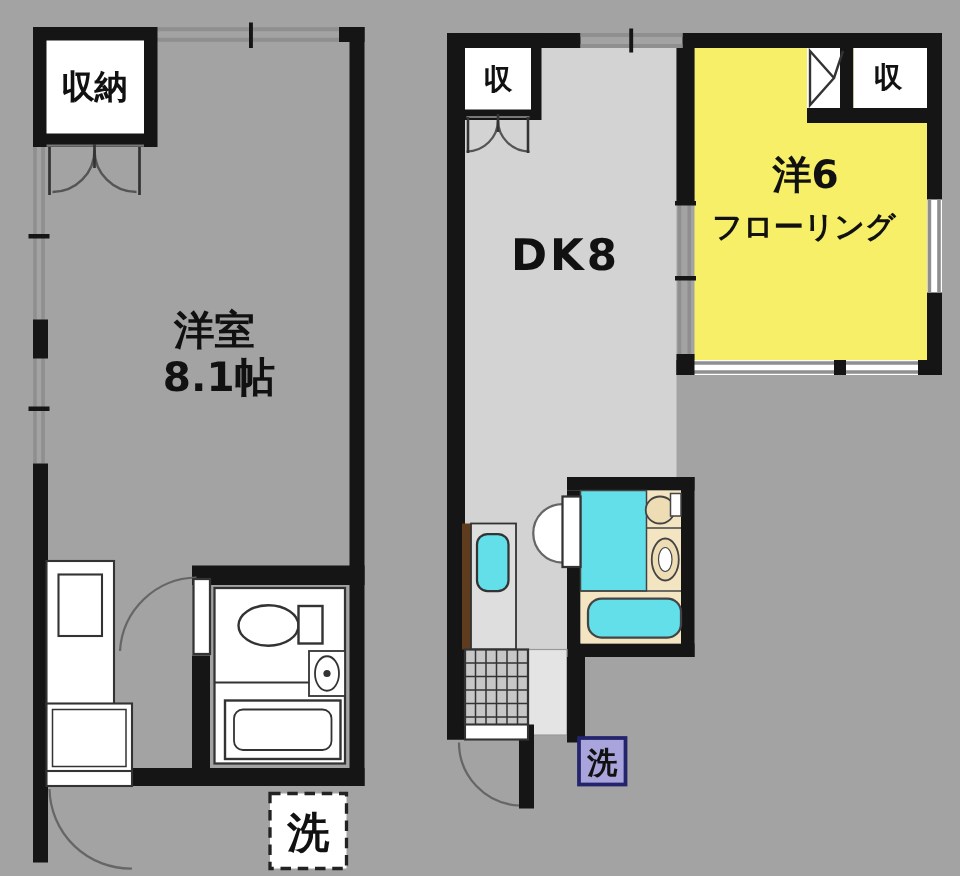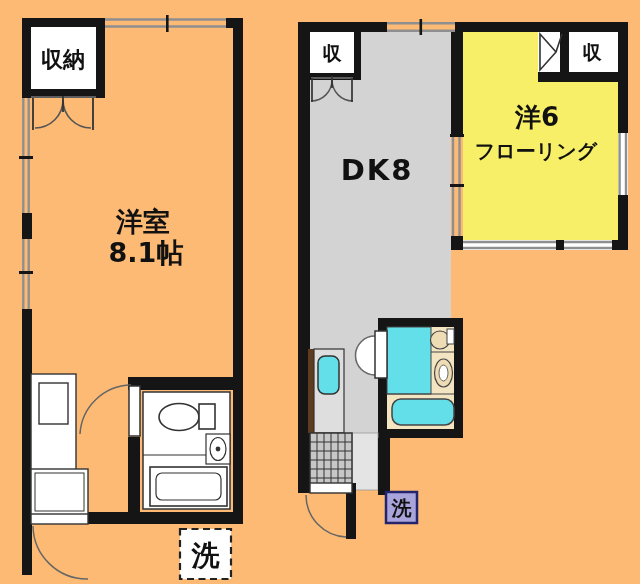--- a/index.html
+++ b/index.html
@@ -1,16 +1,16 @@
 <!DOCTYPE html>
 <html><head>
 <meta charset="utf-8">
 <style>
   html,body{margin:0;padding:0;background:#ffffff;}
-  #stage{position:relative;width:640px;height:584px;background:#fdba74;overflow:hidden;
+  #stage{position:relative;width:640px;height:584px;background:#a3a3a3;overflow:hidden;
          font-family:"DejaVu Sans","Liberation Sans",sans-serif;}
   svg text{font-family:"DejaVu Sans","Liberation Sans",sans-serif;font-weight:bold;fill:#111;}
 </style>
 </head>
 <body>
 
 <div id="stage">
 <svg width="640" height="584" viewBox="0 0 640 584" xmlns="http://www.w3.org/2000/svg">
 
   <g>

